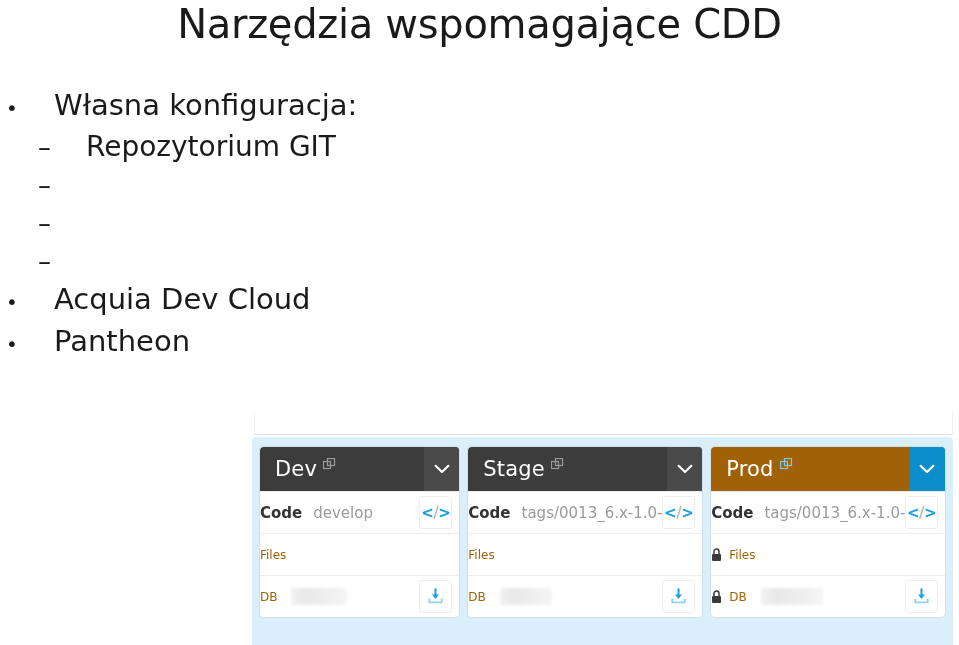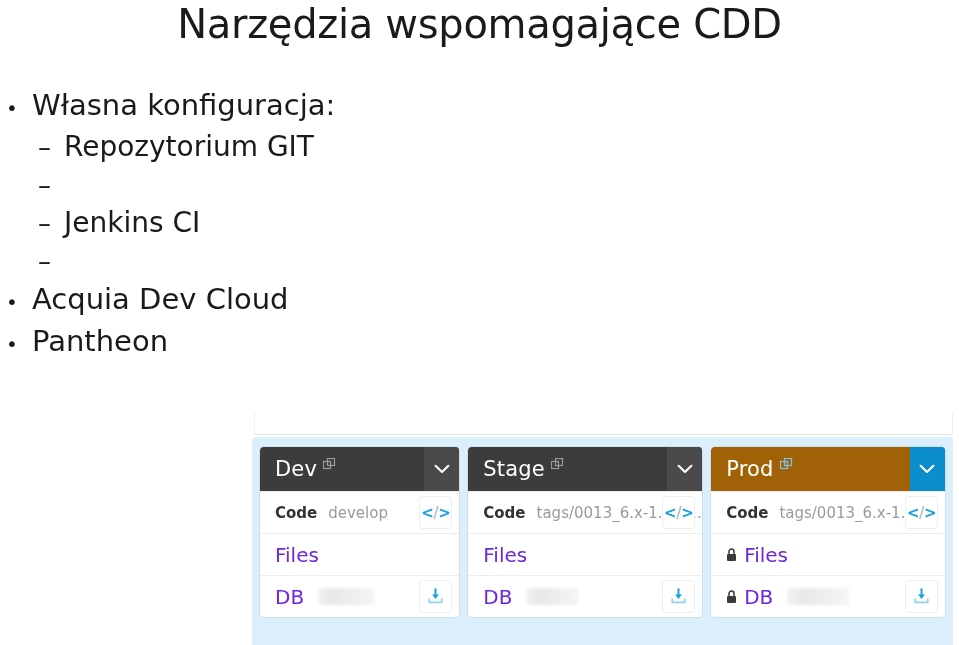--- a/index.html
+++ b/index.html
@@ -61,20 +61,21 @@
     font-size: 20px;
     line-height: 39px;
   }
   .bullet-row.lvl2 .bullet-mark {
     width: 26px;
     font-size: 26px;
     line-height: 38px;
   }
   .bullet-text {
     white-space: nowrap;
+    margin-left: 22px;
   }
 
   
   .dash {
     position: absolute;
     left: 252px;
     top: 413px;
     width: 701px;
     height: 232px;
   }
@@ -153,38 +154,37 @@
   }
   .env-head.dark .env-caret { background: #4a4a4a; }
   .env-head.blue .env-caret { background: #0b8ecb; }
 
   .env-line {
     height: 42px;
     display: flex;
     align-items: center;
     border-top: 1px solid #ededed;
     position: relative;
-    padding-left: 15px;
     box-sizing: border-box;
   }
   .env-line:first-of-type { border-top: none; }
 
   .lock-icon {
     display: inline-block;
     margin-right: 7px;
     position: relative;
     top: 2px;
   }
   .line-label {
     font-size: 15px;
     color: #333333;
     font-weight: 700;
     flex: 0 0 auto;
   }
-  .line-label.plain { font-weight: 400; font-size: 20px; color: #6d28d9; }
+  .line-label.plain { font-weight: 400; font-size: 12px; color: #a16207; }
   .line-value {
     font-size: 15px;
     color: #9a9a9a;
     margin-left: 11px;
     white-space: nowrap;
     overflow: hidden;
   }
   .redacted {
     display: inline-block;
     margin-left: 14px;
@@ -236,21 +236,20 @@
     <span class="bullet-mark">–</span>
     <span class="bullet-text">Repozytorium GIT</span>
   </div>
 
   <div class="bullet-row lvl2">
     <span class="bullet-mark">–</span>
   </div>
 
   <div class="bullet-row lvl2">
     <span class="bullet-mark">–</span>
-    <span class="bullet-text">Jenkins CI</span>
   </div>
 
   <div class="bullet-row lvl2">
     <span class="bullet-mark">–</span>
   </div>
 
   <div class="bullet-row lvl1">
     <span class="bullet-mark">•</span>
     <span class="bullet-text">Acquia Dev Cloud</span>
   </div>

